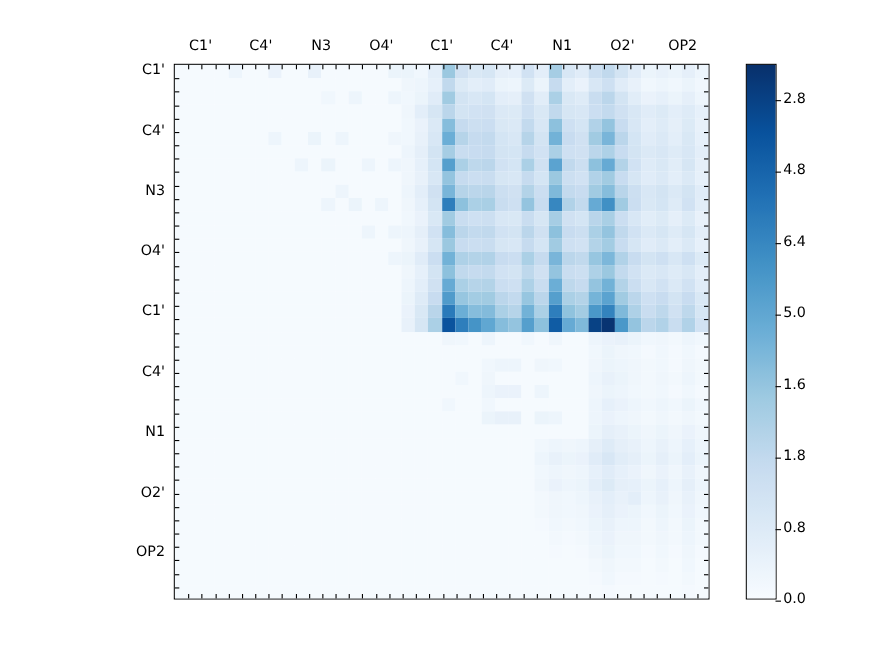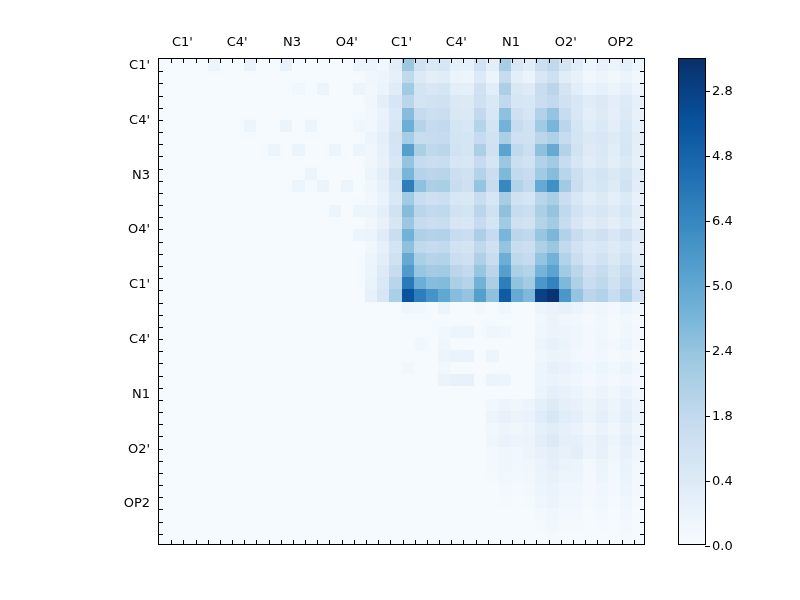--- a/index.html
+++ b/index.html
@@ -1828,22 +1828,22 @@
       <div class="cbtick" style="top: 422.067px;"></div>
       <div class="cbtick" style="top: 357.133px;"></div>
       <div class="cbtick" style="top: 292.2px;"></div>
       <div class="cbtick" style="top: 227.267px;"></div>
       <div class="cbtick" style="top: 162.333px;"></div>
       <div class="cbtick" style="top: 97.4px;"></div>
       <div class="cbtick" style="top: 32.4667px;"></div>
     </div>
   <div id="cblabels">
       <div style="position: absolute; left: 712px; top: 545px; transform: translateY(-50%); font-size: 13px; color: rgb(0, 0, 0);">0.0</div>
-      <div style="position: absolute; left: 712px; top: 480.067px; transform: translateY(-50%); font-size: 13px; color: rgb(0, 0, 0);">0.4</div>
+      <div style="position: absolute; left: 712px; top: 480.067px; transform: translateY(-50%); font-size: 13px; color: rgb(0, 0, 0);">0.8</div>
       <div style="position: absolute; left: 712px; top: 415.133px; transform: translateY(-50%); font-size: 13px; color: rgb(0, 0, 0);">1.8</div>
-      <div style="position: absolute; left: 712px; top: 350.2px; transform: translateY(-50%); font-size: 13px; color: rgb(0, 0, 0);">2.4</div>
+      <div style="position: absolute; left: 712px; top: 350.2px; transform: translateY(-50%); font-size: 13px; color: rgb(0, 0, 0);">1.6</div>
       <div style="position: absolute; left: 712px; top: 285.267px; transform: translateY(-50%); font-size: 13px; color: rgb(0, 0, 0);">5.0</div>
       <div style="position: absolute; left: 712px; top: 220.333px; transform: translateY(-50%); font-size: 13px; color: rgb(0, 0, 0);">6.4</div>
       <div style="position: absolute; left: 712px; top: 155.4px; transform: translateY(-50%); font-size: 13px; color: rgb(0, 0, 0);">4.8</div>
       <div style="position: absolute; left: 712px; top: 90.4667px; transform: translateY(-50%); font-size: 13px; color: rgb(0, 0, 0);">2.8</div>
     </div>
 
 </div>
 
 </body></html>

